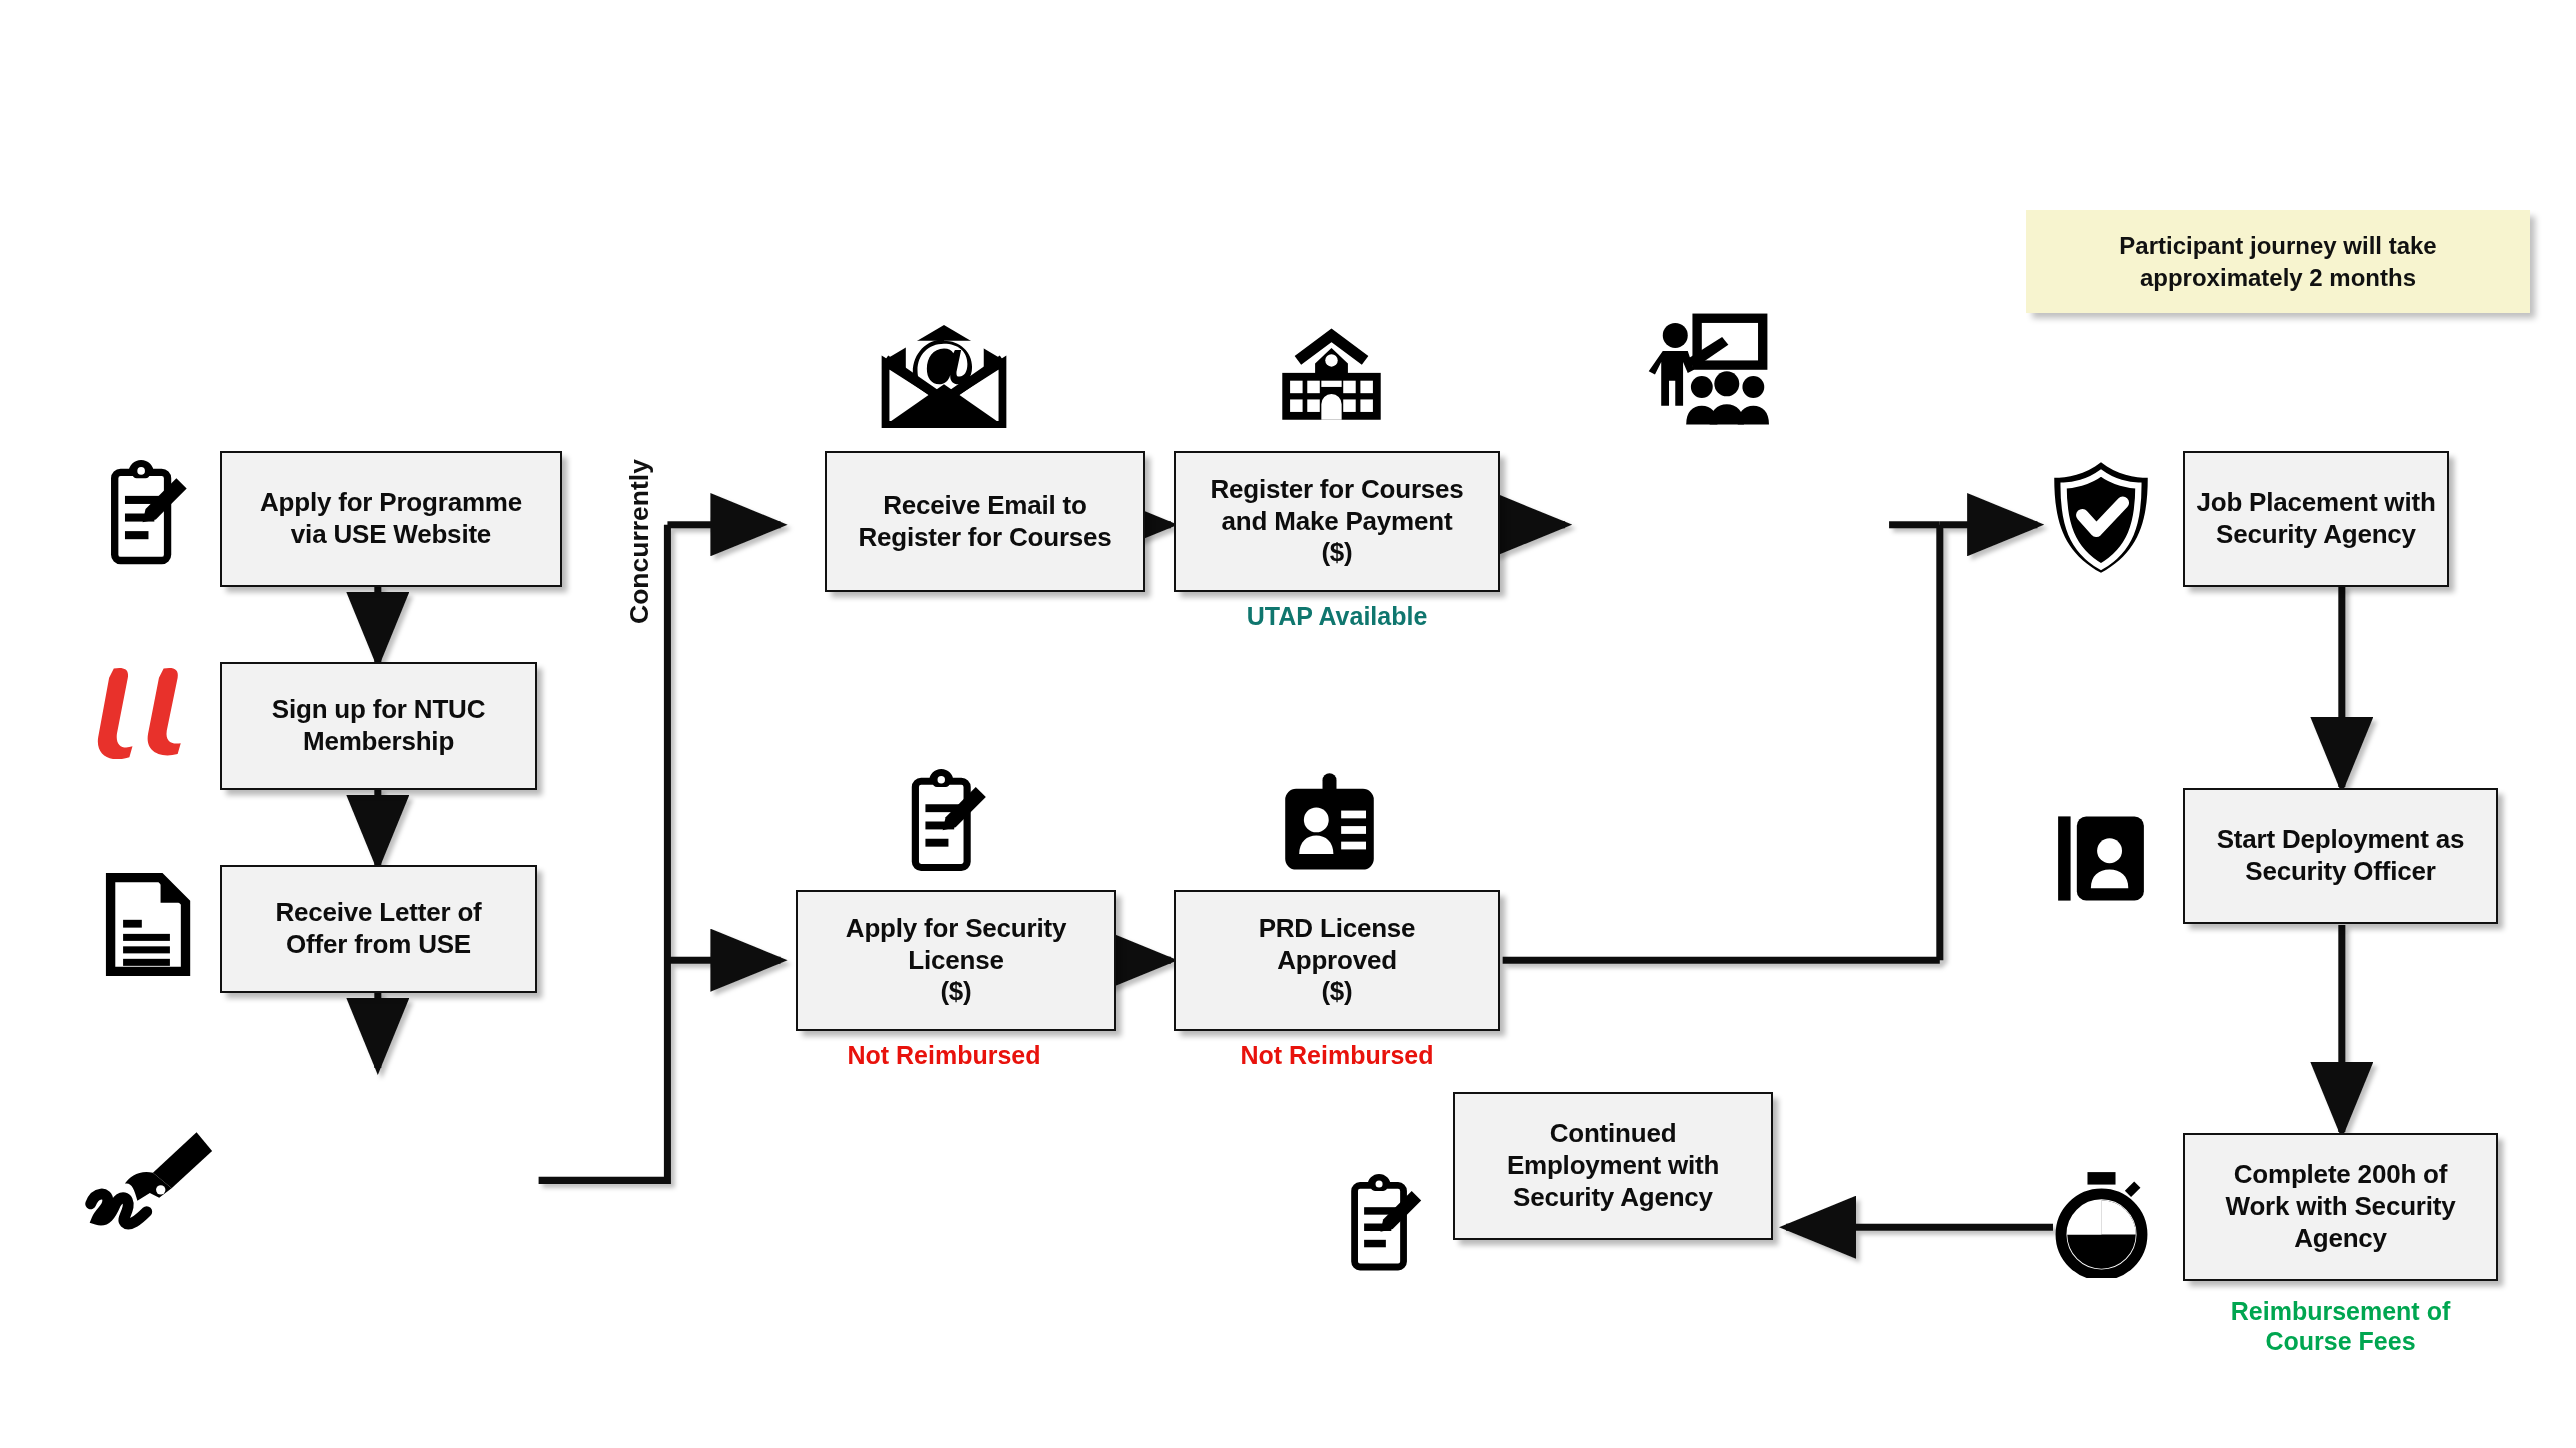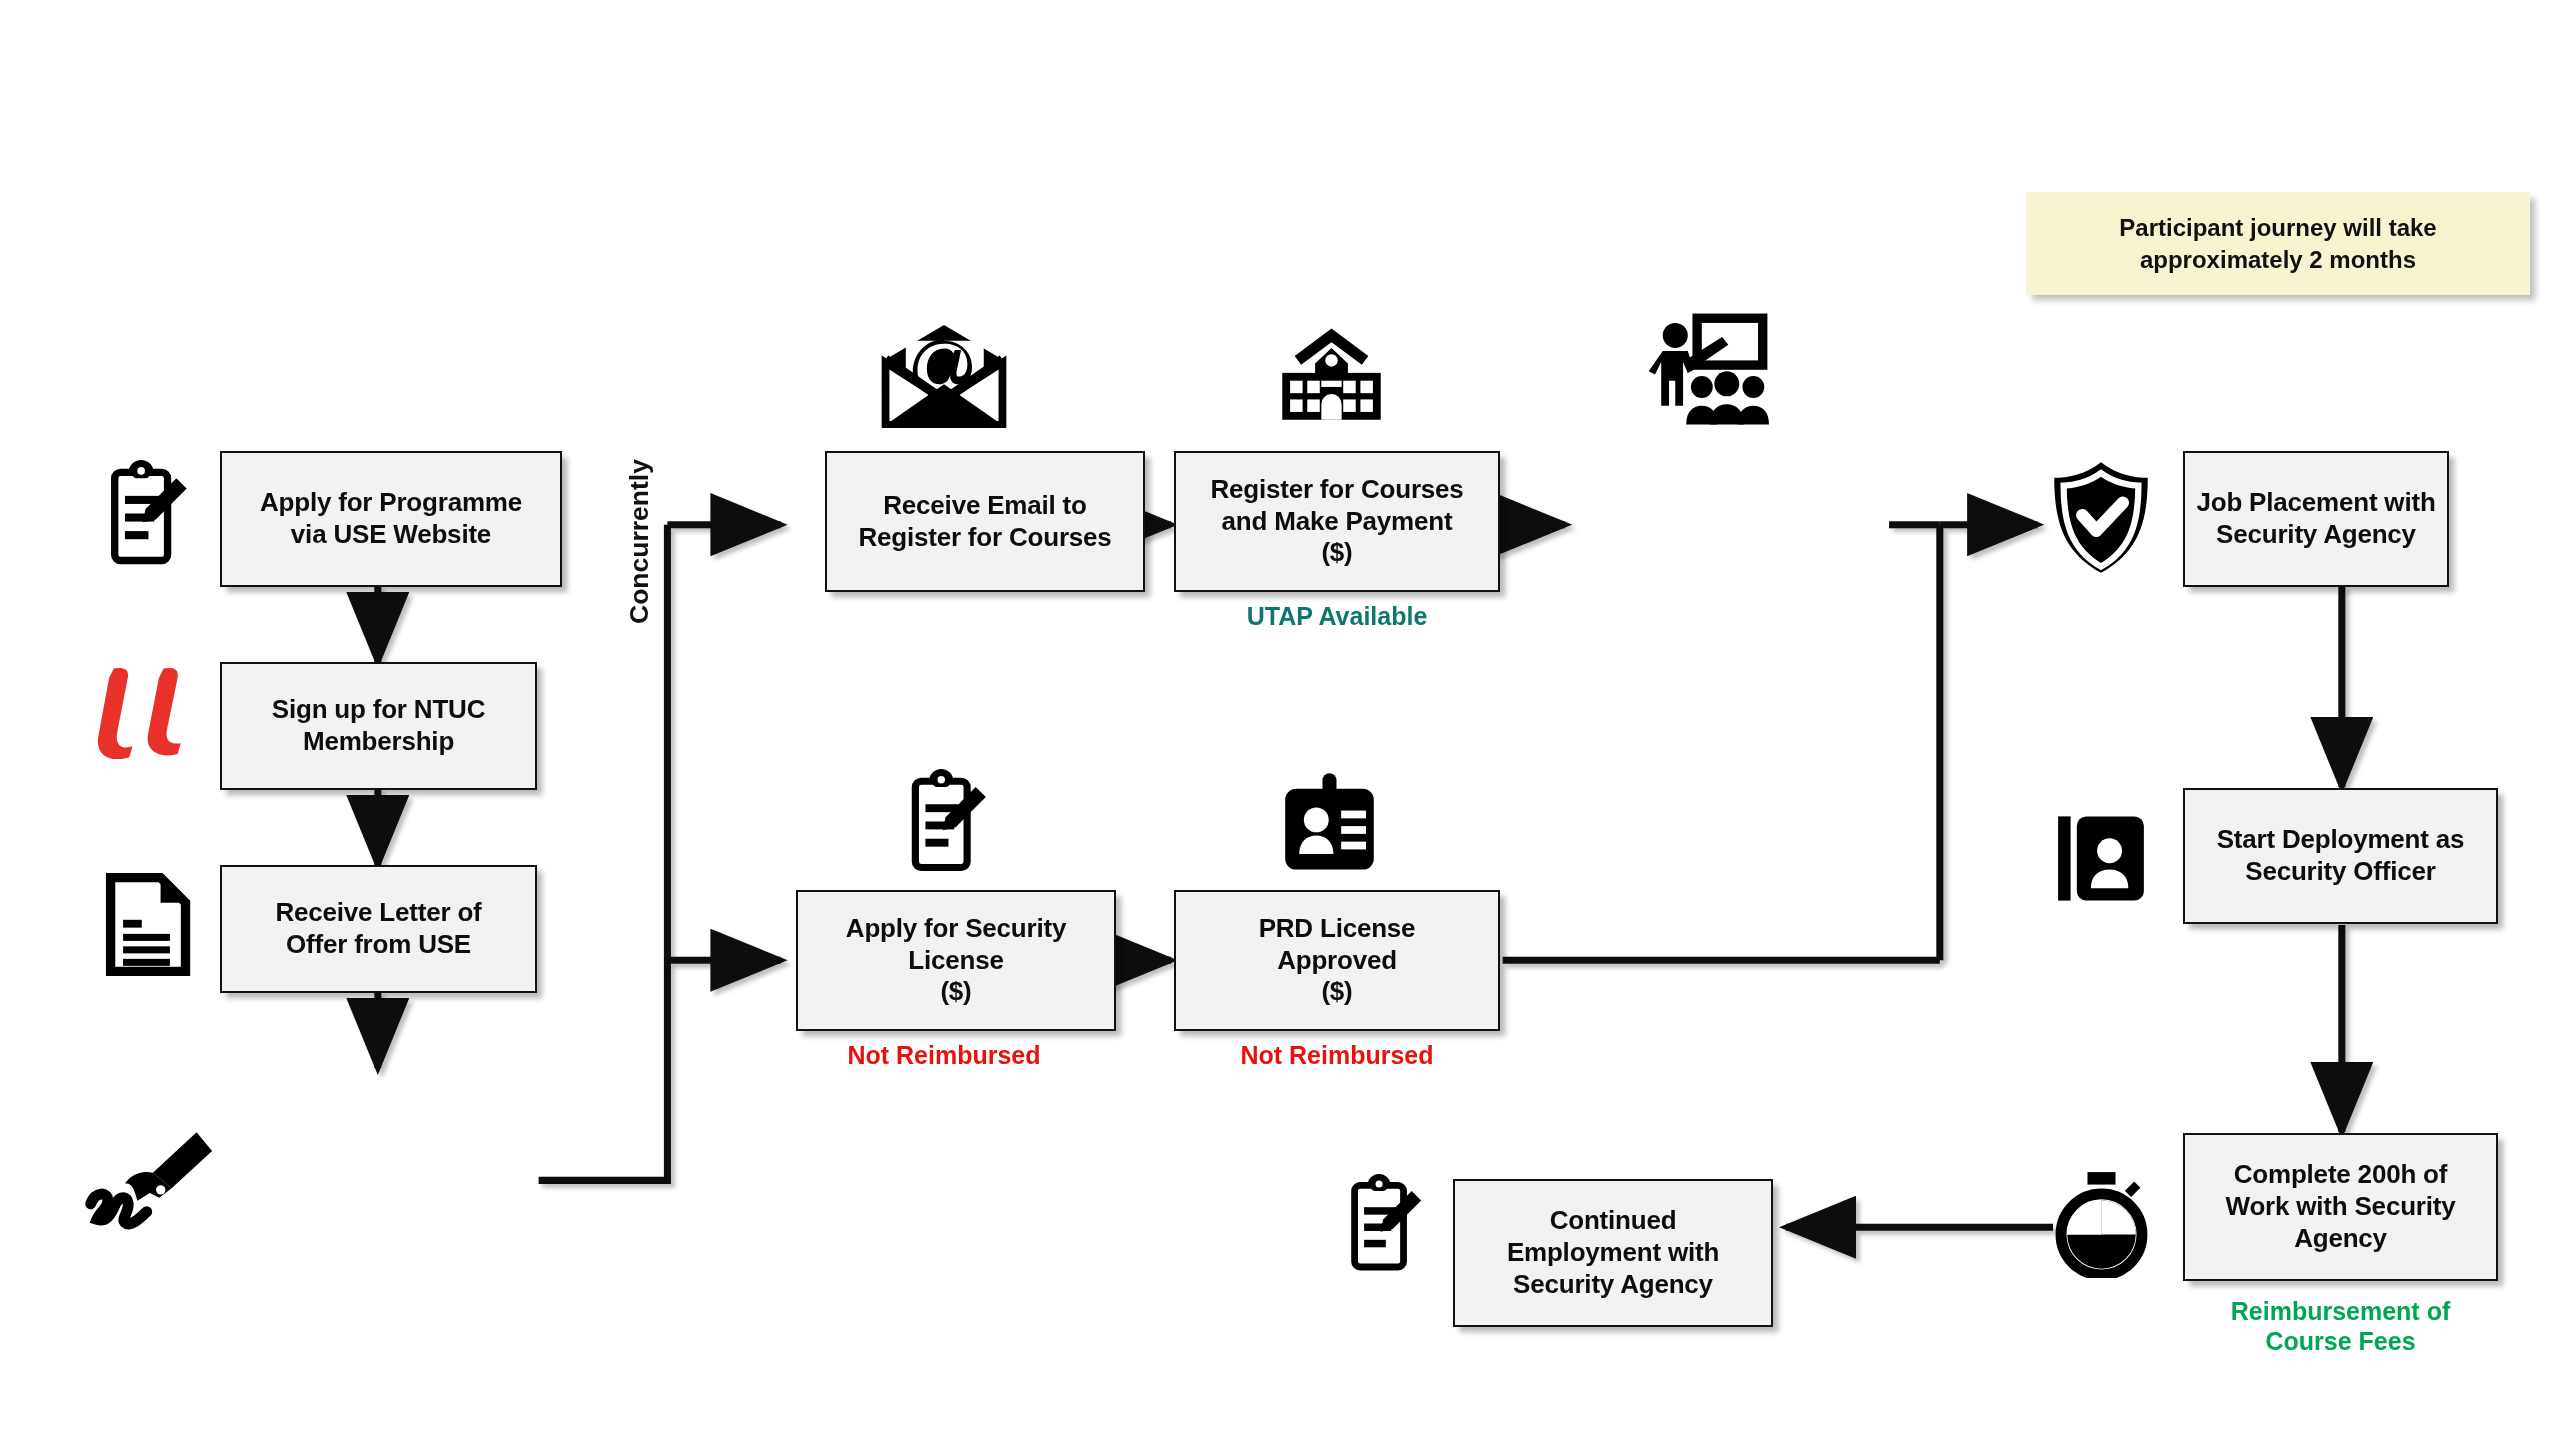--- a/index.html
+++ b/index.html
@@ -10,21 +10,21 @@
   .node{position:absolute;box-sizing:border-box;background:#f2f2f2;
         border:2.3px solid #111111;display:flex;align-items:center;
         justify-content:center;text-align:center;
         font-weight:bold;color:#0d0d0d;line-height:1.22;
         box-shadow:5.5px 5.5px 5.5px rgba(0,0,0,0.28);
         font-size:26px;letter-spacing:-0.2px;padding:4.7px 7.8px;}
 
   .note{position:absolute;box-sizing:border-box;background:#f7f4cf;
         display:flex;align-items:center;justify-content:center;text-align:center;
         font-weight:bold;color:#111;line-height:1.3;font-size:24px;
-        box-shadow:5.5px 5.5px 6.2px rgba(0,0,0,0.25);padding:7.8px 14px;}
+        box-shadow:5.5px 5.5px 6.2px rgba(0,0,0,0.25);padding:7.8px 14px;margin-top:18px;}
 
   .caption{position:absolute;text-align:center;font-weight:bold;
            font-size:25px;line-height:1.2;color:#0f766e;}
   .caption.red{color:#e8120c;}
   .caption.green{color:#00a650;}
 
   .vlabel{position:absolute;font-weight:bold;font-size:26.5px;color:#111;
           transform:rotate(-90deg);transform-origin:left top;white-space:nowrap;}
 
   .icon{position:absolute;}
@@ -302,21 +302,21 @@
   </div>
 
   <div class="node" style="left:2183px;top:1133px;width:315px;height:148px;">
     <div>
       <div>Complete 200h of</div>
       <div>Work with Security</div>
       <div>Agency</div>
     </div>
   </div>
 
-  <div class="node" style="left:1453px;top:1179px;width:320px;height:148px;">
+  <div class="node" style="left:1453px;top:1092px;width:320px;height:148px;">
     <div>
       <div>Continued</div>
       <div>Employment with</div>
       <div>Security Agency</div>
     </div>
   </div>
 
   <div class="caption" style="left:1174px;top:601px;width:326px;">
     <div>UTAP Available</div>
   </div>

